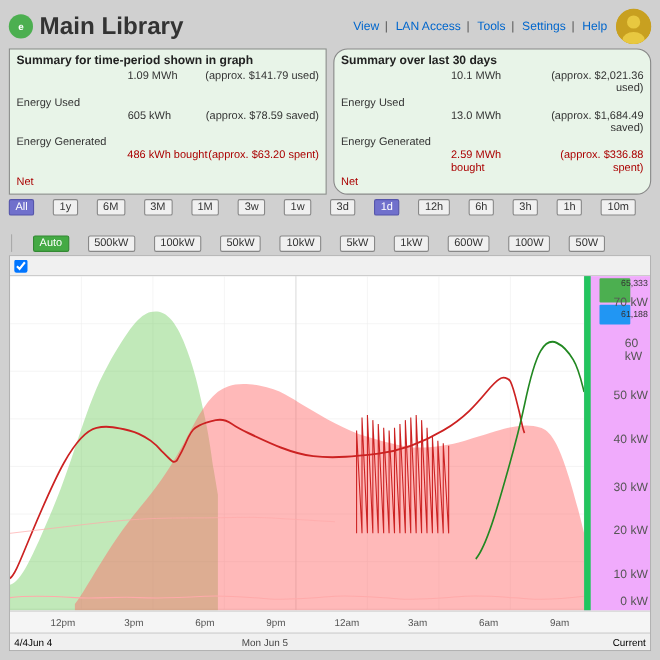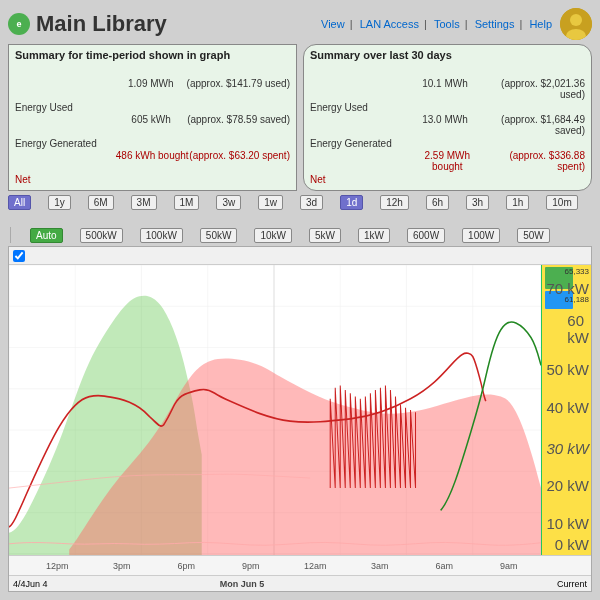--- a/index.html
+++ b/index.html
@@ -97,37 +97,36 @@
     }
     .summary-box.right {
       background: #e8f4e8;
       border-color: #888;
       border-radius: 13px;
     }
     .summary-title {
       font-weight: bold;
       font-size: 11px;
       color: #222;
-      margin-bottom: 17px;
+      margin-bottom: 3px;
     }
     .summary-line {
       display: flex;
       justify-content: space-between;
       font-size: 10px;
       margin-bottom: 1px;
     }
     .summary-label {
       color: #333;
       min-width: 100px;
       margin-top: 24px;
     }
     .summary-value {
       color: #333;
       min-width: 70px;
-      text-align: center;
     }
     .summary-approx {
       color: #333;
       text-align: right;
     }
     .summary-line.net .summary-label,
     .summary-line.net .summary-value,
     .summary-line.net .summary-approx {
       color: #aa0000;
     }
@@ -165,21 +164,21 @@
     }
     .chart-right-scale {
       width: 38px;
       position: relative;
       border-left: 1px solid #ddd;
       background: #fafafa;
     }
     .scale-label {
       position: absolute;
       right: 2px;
-      font-size: 15px;
+      font-size: 11px;
       color: #555;
       transform: translateY(-50%);
     }
     .checkbox-row {
       height: 18px;
       background: #f0f0f0;
       border-bottom: 1px solid #ccc;
       display: flex;
       align-items: center;
       padding-left: 4px;
@@ -321,49 +320,49 @@
           <path d="M320,200 L320,120 L325,200 L325,110 L330,200 L330,108 L335,200 L335,112 L340,200 L340,115 L345,200 L345,118 L350,200 L350,120 L355,200 L355,118 L360,200 L360,115 L365,200 L365,112 L370,200 L370,110 L375,200 L375,108 L380,200 L380,112 L385,200 L385,118 L390,200 L390,125 L395,200 L395,128 L400,200 L400,130 L405,200 L405,132" stroke="#cc2222" stroke-width="1" fill="none"></path>
 
           <path d="M430,220 C440,210 450,180 460,150 C465,135 470,120 475,100 C480,80 485,65 490,58 C495,51 500,50 505,52 C510,54 515,58 520,65 C525,72 527,80 530,90" stroke="#228822" stroke-width="1.5" fill="none"></path>
 
           <path d="M0,250 C20,248 40,249 60,250 C80,251 100,249 120,250 C140,251 160,250 180,249 C200,248 220,250 240,251 C260,252 280,250 300,249 C320,248 340,250 360,251 C380,252 400,250 420,249 C440,248 460,250 480,251 C500,252 520,250 530,249" stroke="#ffaaaa" stroke-width="0.8" fill="none"></path>
 
           <path d="M0,200 C20,198 40,196 60,194 C80,192 100,190 120,189 C140,188 160,188 180,188 C200,188 220,187 240,188 C260,189 280,190 300,191" stroke="#ffaaaa" stroke-width="0.6" fill="none"></path>
         </svg>
       </div>
 
-      <div class="chart-right-scale" style="width:50px; position:relative; background:#fde047; border-left:1px solid #22c55e;">
+      <div class="chart-right-scale" style="width:60px; position:relative; background:#f0abfc; border-left:6px solid #22c55e;">
 
         <div style="position:absolute; top:2px; right:18px; width:28px; height:22px; background:#4CAF50; border-radius:1px;"></div>
         <div style="position:absolute; top:2px; right:2px; font-size:8px; color:#333; line-height:1.2;">65,333</div>
         <div style="position:absolute; top:26px; right:18px; width:28px; height:18px; background:#2196F3; border-radius:1px;"></div>
         <div style="position:absolute; top:30px; right:2px; font-size:8px; color:#333; line-height:1.2;">61,188</div>
 
         <span class="scale-label" style="top:8%;">70 kW</span>
         <span class="scale-label" style="top:22%;padding-left:31px;">60 kW</span>
         <span class="scale-label" style="top:36%;">50 kW</span>
         <span class="scale-label" style="top:49%;">40 kW</span>
-        <span class="scale-label" style="top:63%;font-style:italic;">30 kW</span>
+        <span class="scale-label" style="top:63%;">30 kW</span>
         <span class="scale-label" style="top:76%;">20 kW</span>
         <span class="scale-label" style="top:89%;">10 kW</span>
         <span class="scale-label" style="bottom:2px; transform:none;">0 kW</span>
       </div>
     </div>
 
     <div style="display:flex; height:20px; border-top:1px solid #ccc; background:#f5f5f5; font-size:9px;padding-left:16px;">
       <div style="flex:1; text-align:center; line-height:20px; color:#555;">12pm</div>
       <div style="flex:1; text-align:center; line-height:20px; color:#555;">3pm</div>
       <div style="flex:1; text-align:center; line-height:20px; color:#555;">6pm</div>
       <div style="flex:1; text-align:center; line-height:20px; color:#555;">9pm</div>
       <div style="flex:1; text-align:center; line-height:20px; color:#555;">12am</div>
       <div style="flex:1; text-align:center; line-height:20px; color:#555;">3am</div>
       <div style="flex:1; text-align:center; line-height:20px; color:#555;">6am</div>
       <div style="flex:1; text-align:center; line-height:20px; color:#555;">9am</div>
       <div style="width:50px;"></div>
     </div>
 
     <div style="display:flex; height:16px; background:#f0f0f0; border-top:1px solid #ccc; font-size:9px; align-items:center; padding:0 4px;">
       <span>4/4Jun 4</span>
-      <span style="position:relative; left:30%; color:#444; font-weight:bold;">Mon Jun 5</span>
+      <span style="position:relative; left:30%; color:#444; font-weight:normal;">Mon Jun 5</span>
       <span style="margin-left:auto;">Current</span>
     </div>
   </div>
 </div>
 
 </body></html>

